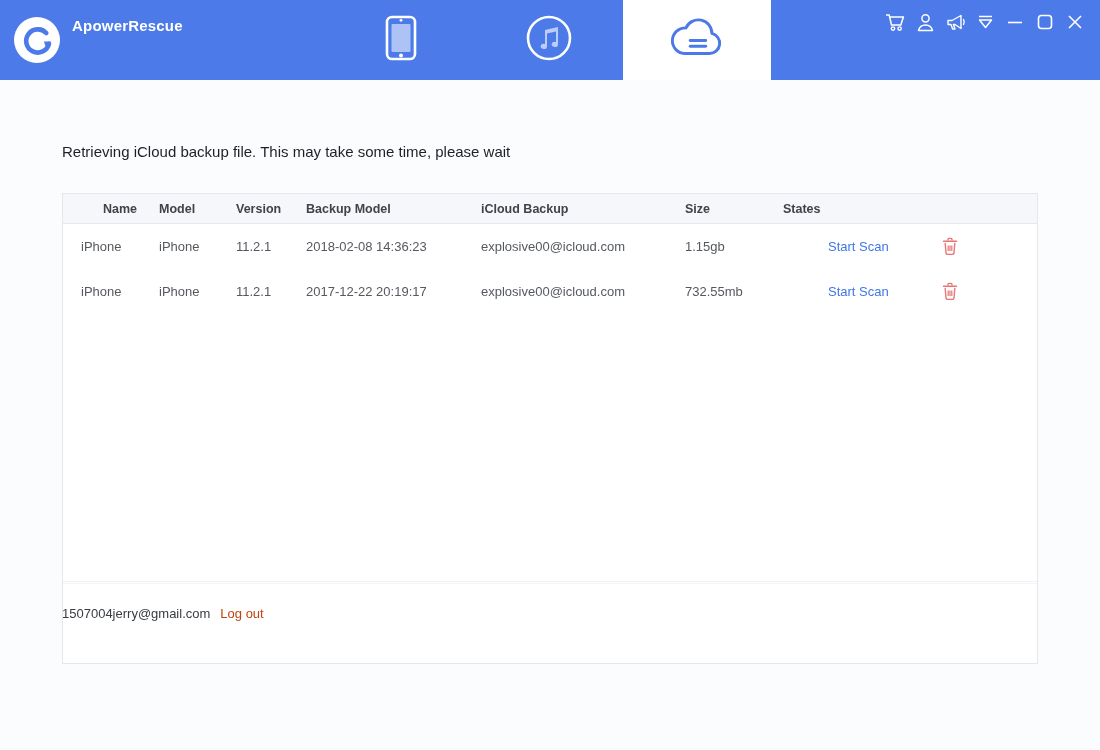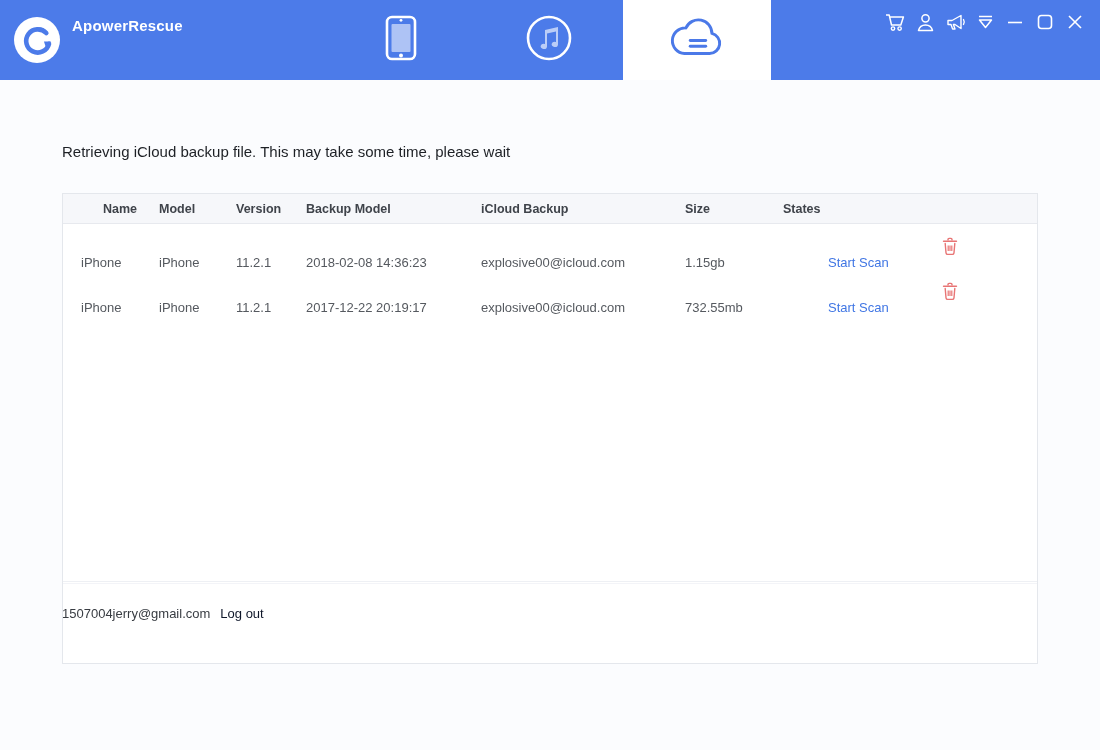--- a/index.html
+++ b/index.html
@@ -48,21 +48,21 @@
   .thead {
     position:relative; height:30px; background:#f6f7fa;
     border-bottom:1px solid #e7e9ee;
   }
   .th {
     position:absolute; top:0; line-height:30px;
     font-size:12.5px; font-weight:bold; color:#3f434a;
   }
   .trow { position:relative; height:45px; }
   .td {
-    position:absolute; top:16px; line-height:45px;
+    position:absolute; top:0; line-height:45px;
     font-size:13px; color:#55595f; white-space:nowrap;
   }
   .col-name    { left:18px; }
   .col-name.th { left:40px; }
   .col-model   { left:96px; }
   .col-version { left:173px; }
   .col-time    { left:243px; }
   .col-account { left:418px; }
   .col-size    { left:622px; }
   .col-states  { left:720px; }
@@ -72,21 +72,21 @@
   .trash-btn { cursor:pointer; display:inline-block; }
   .scroll-hint {
     position:absolute; left:63px; top:501px; width:974px; height:3px;
     border-top:1px solid #eef0f4; border-bottom:1px solid #f3f4f8;
   }
   .footer {
     position:absolute; left:62px; top:526px;
     display:flex; align-items:center; gap:10px; font-size:13px;
   }
   .footer-email { color:#383c42; }
-  .logout-link { color:#0f172a; cursor:pointer; text-decoration:none; }
+  .logout-link { color:#c2410c; cursor:pointer; text-decoration:none; }
 </style>
 </head>
 <body>
 
 <div class="titlebar">
 
   <div class="brand">
     <div class="logo-circle">
       <svg width="34" height="34" viewBox="0 0 44 44">
         <path d="M34 13 A15 15 0 1 0 37.5 27" fill="none" stroke="#4c7be9" stroke-width="6" stroke-linecap="round"></path>

